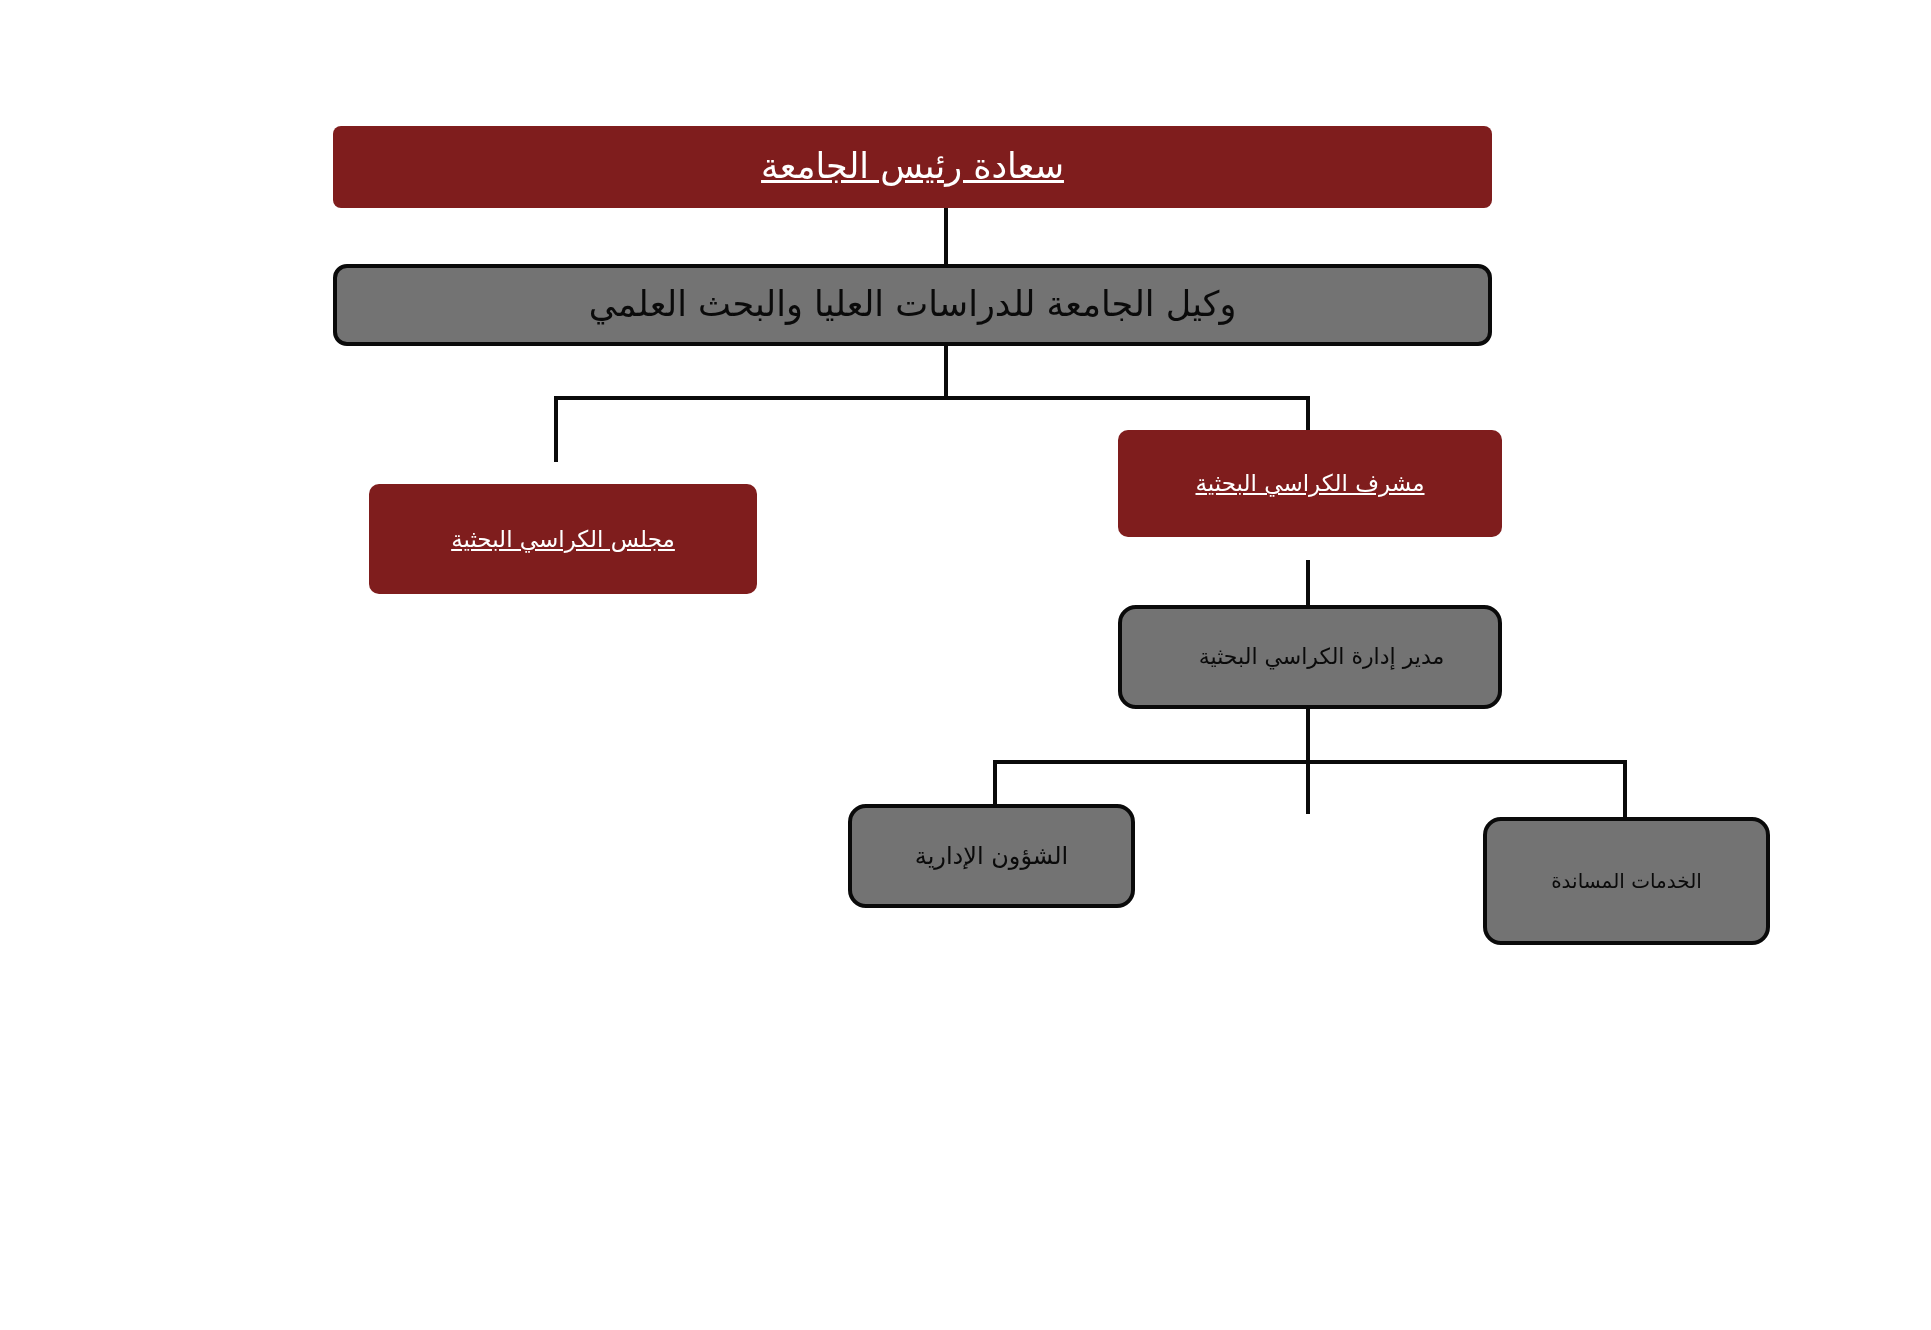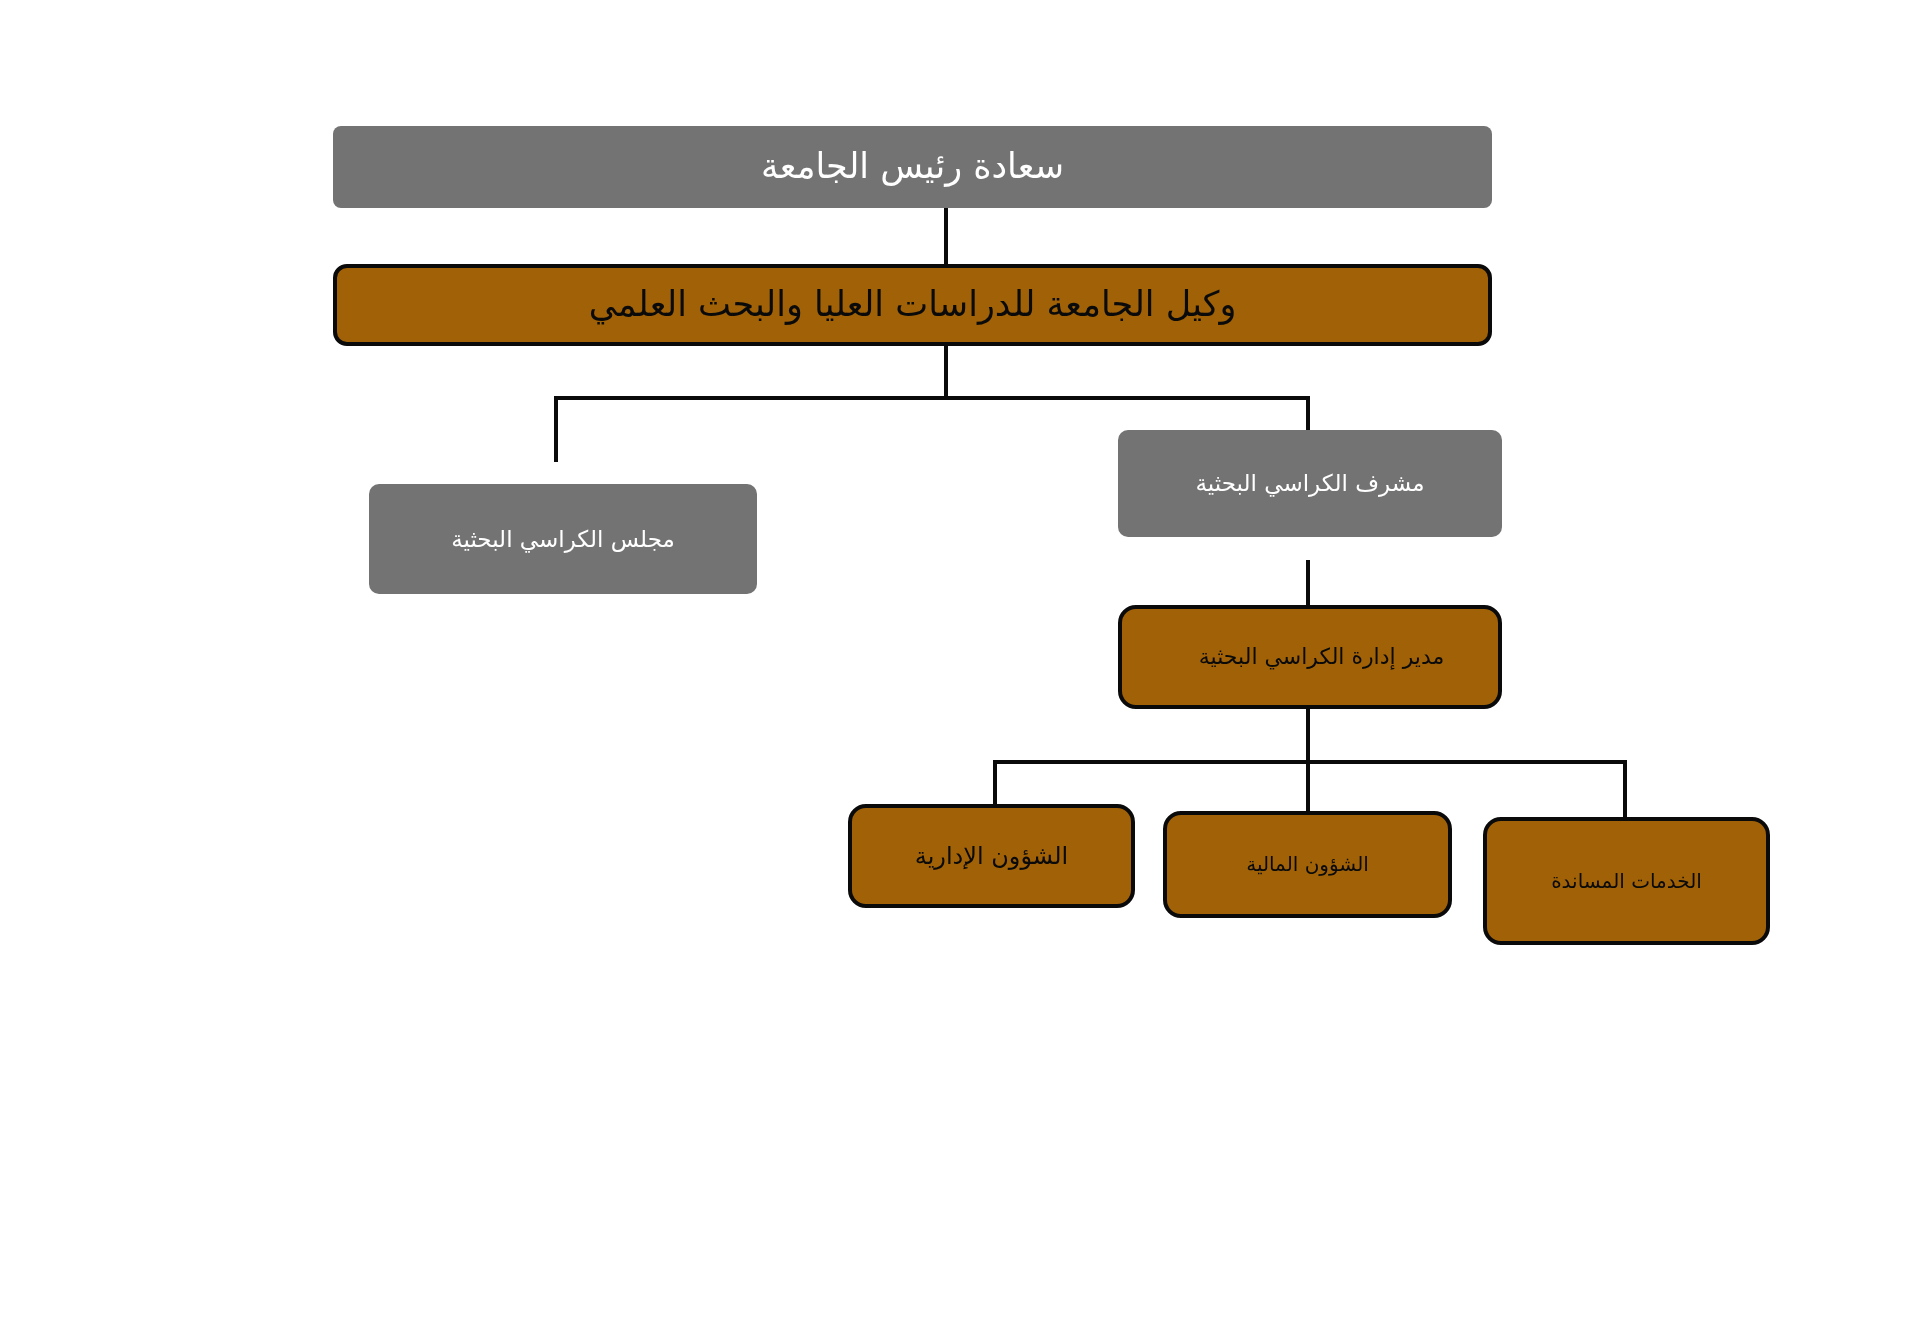--- a/index.html
+++ b/index.html
@@ -39,28 +39,29 @@
     align-items: center;
     justify-content: center;
     text-align: center;
     direction: rtl;
     line-height: 1.25;
     white-space: nowrap;
     z-index: 2;
   }
 
   .node.green {
-    background: #737373;
+    background: #7f1d1d;
     color: #ffffff;
     border: none;
     border-radius: 10px;
+    text-decoration: underline;
   }
 
   .node.outline {
-    background: #a16207;
+    background: #737373;
     color: #0a0a0a;
     border: 4px solid #0a0a0a;
     border-radius: 16px;
   }
 
   
   #node-president {
     left: 333px;
     top: 126px;
     width: 1159px;
@@ -183,21 +184,18 @@
   </div>
 
   <div class="node outline" id="node-chairs-manager">
     <span class="node-label">مدير إدارة الكراسي البحثية</span>
   </div>
 
   <div class="node outline" id="node-admin-affairs">
     <span class="node-label">الشؤون الإدارية</span>
   </div>
 
-  <div class="node outline" id="node-financial-affairs">
-    <span class="node-label">الشؤون المالية</span>
-  </div>
 
   <div class="node outline" id="node-support-services">
     <span class="node-label">الخدمات المساندة</span>
   </div>
 
 </div>
 
 </body></html>

